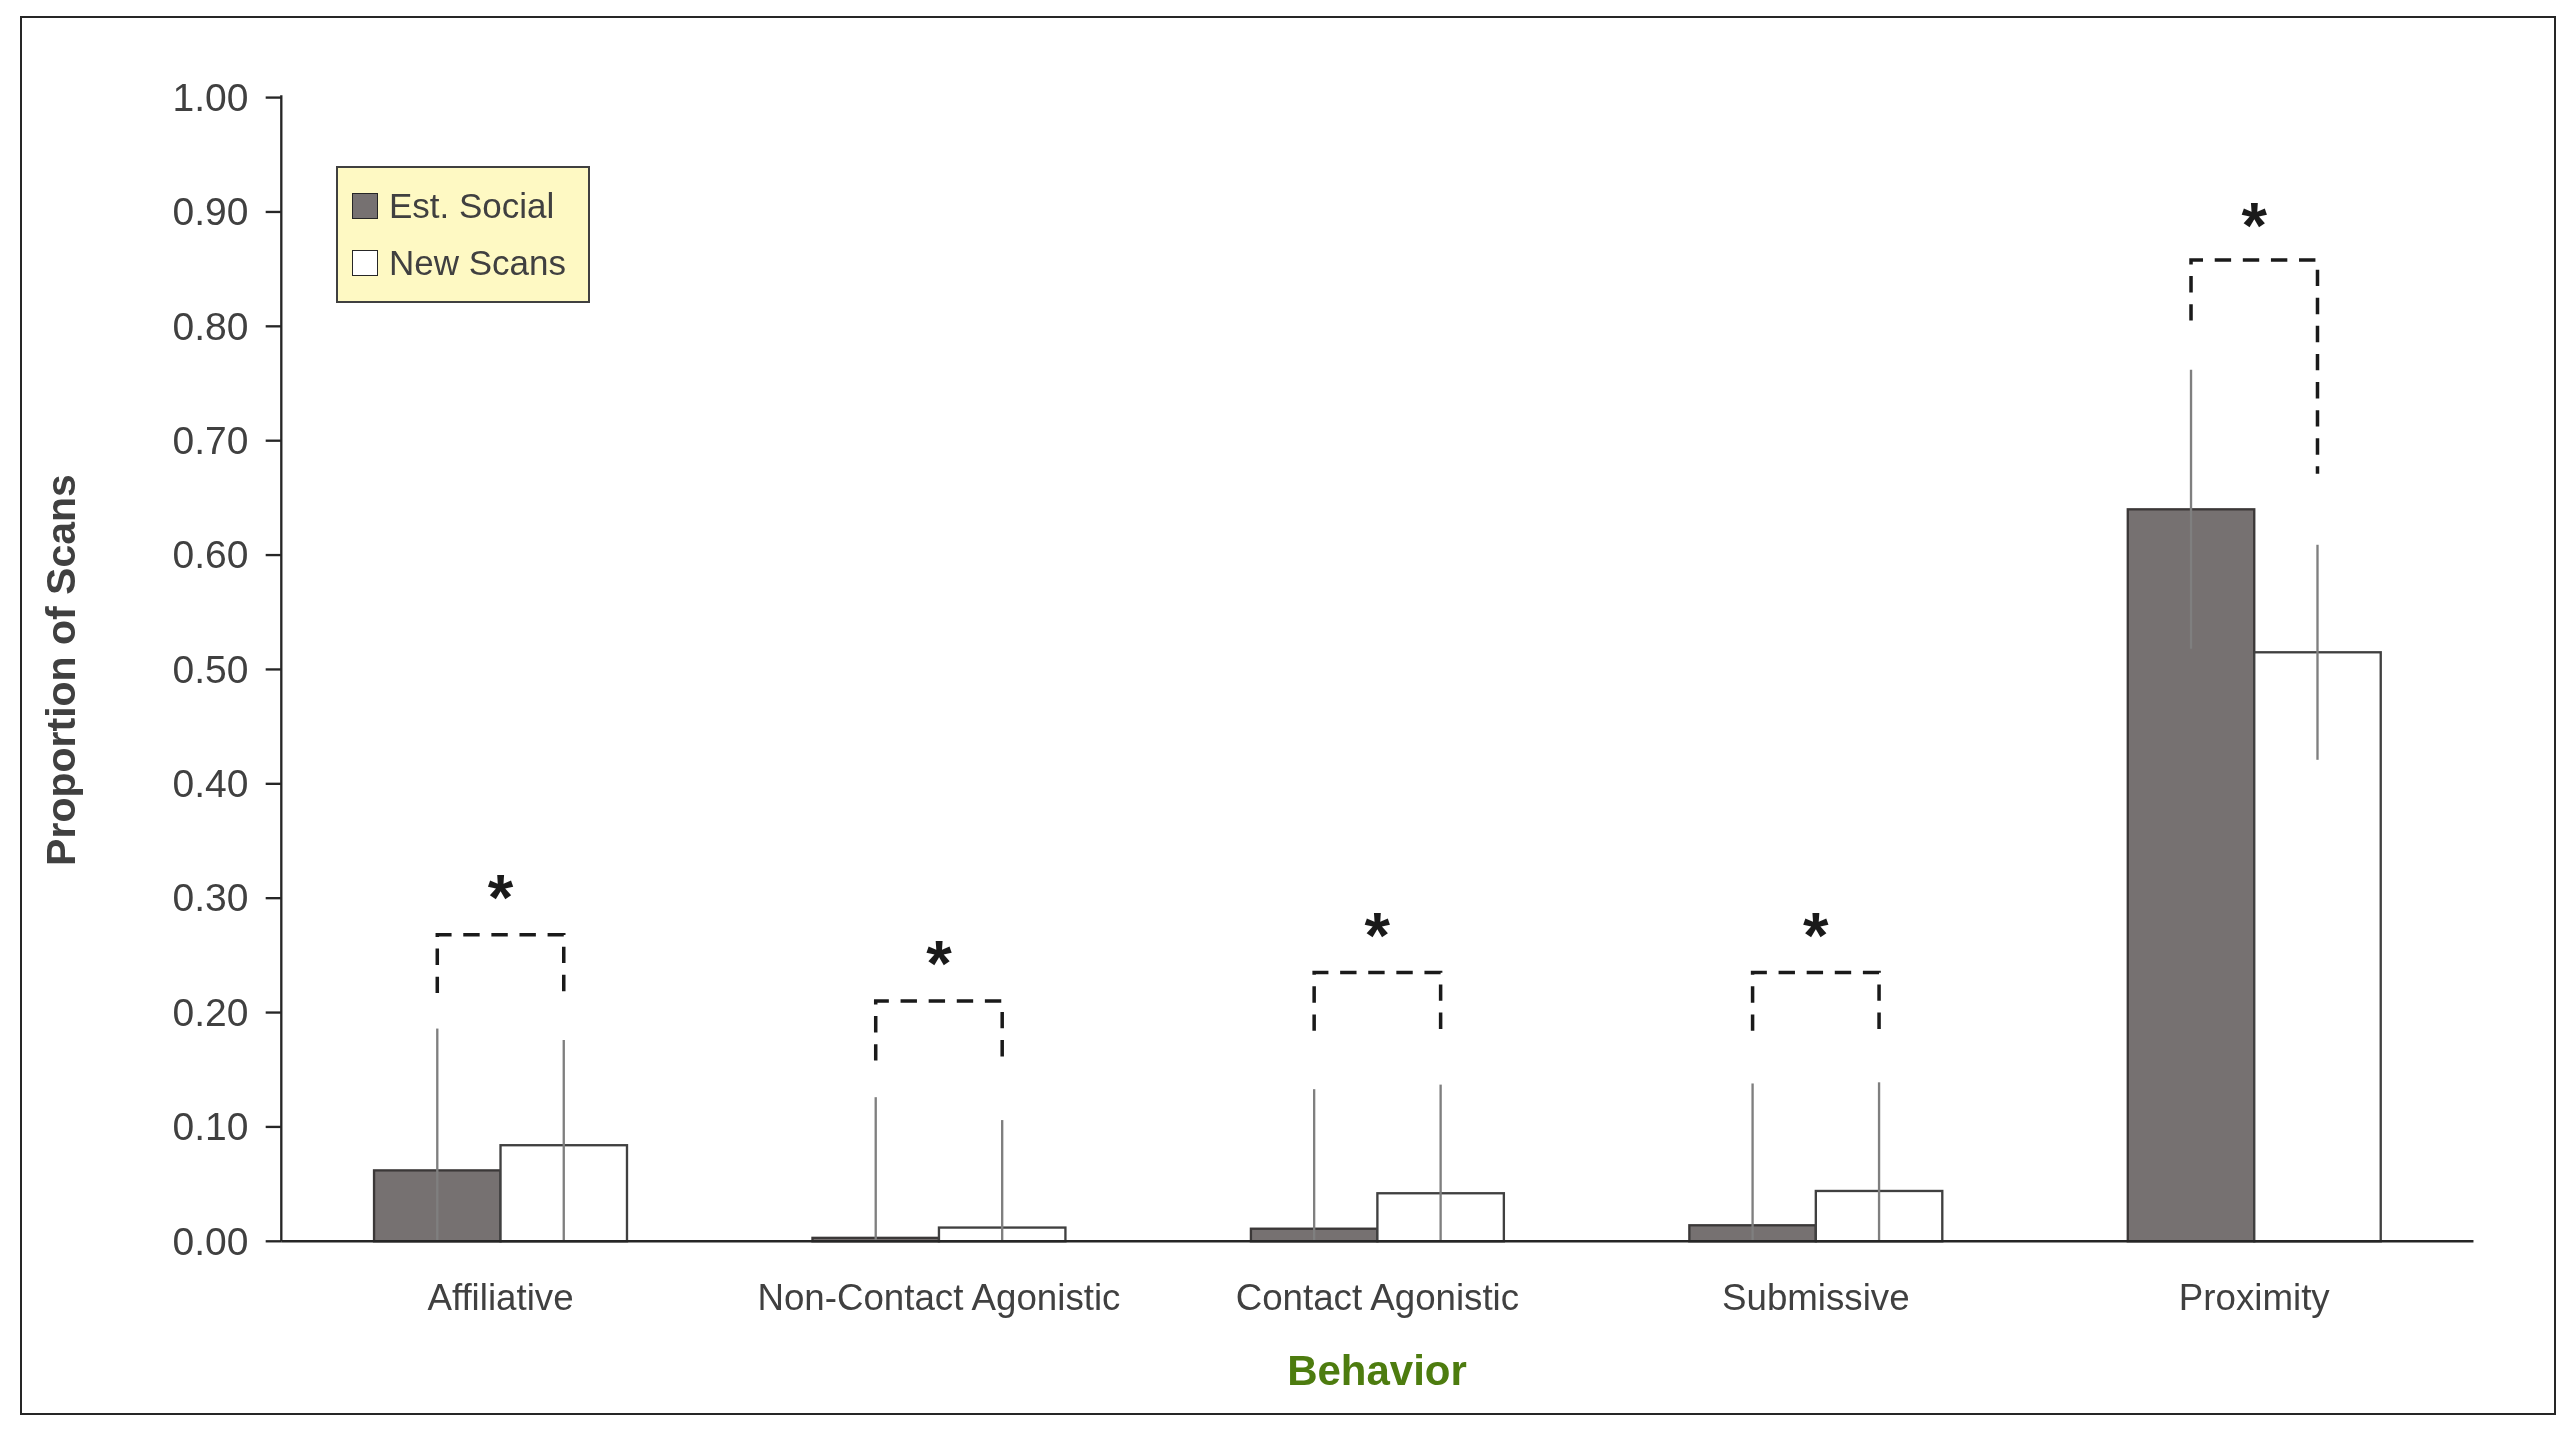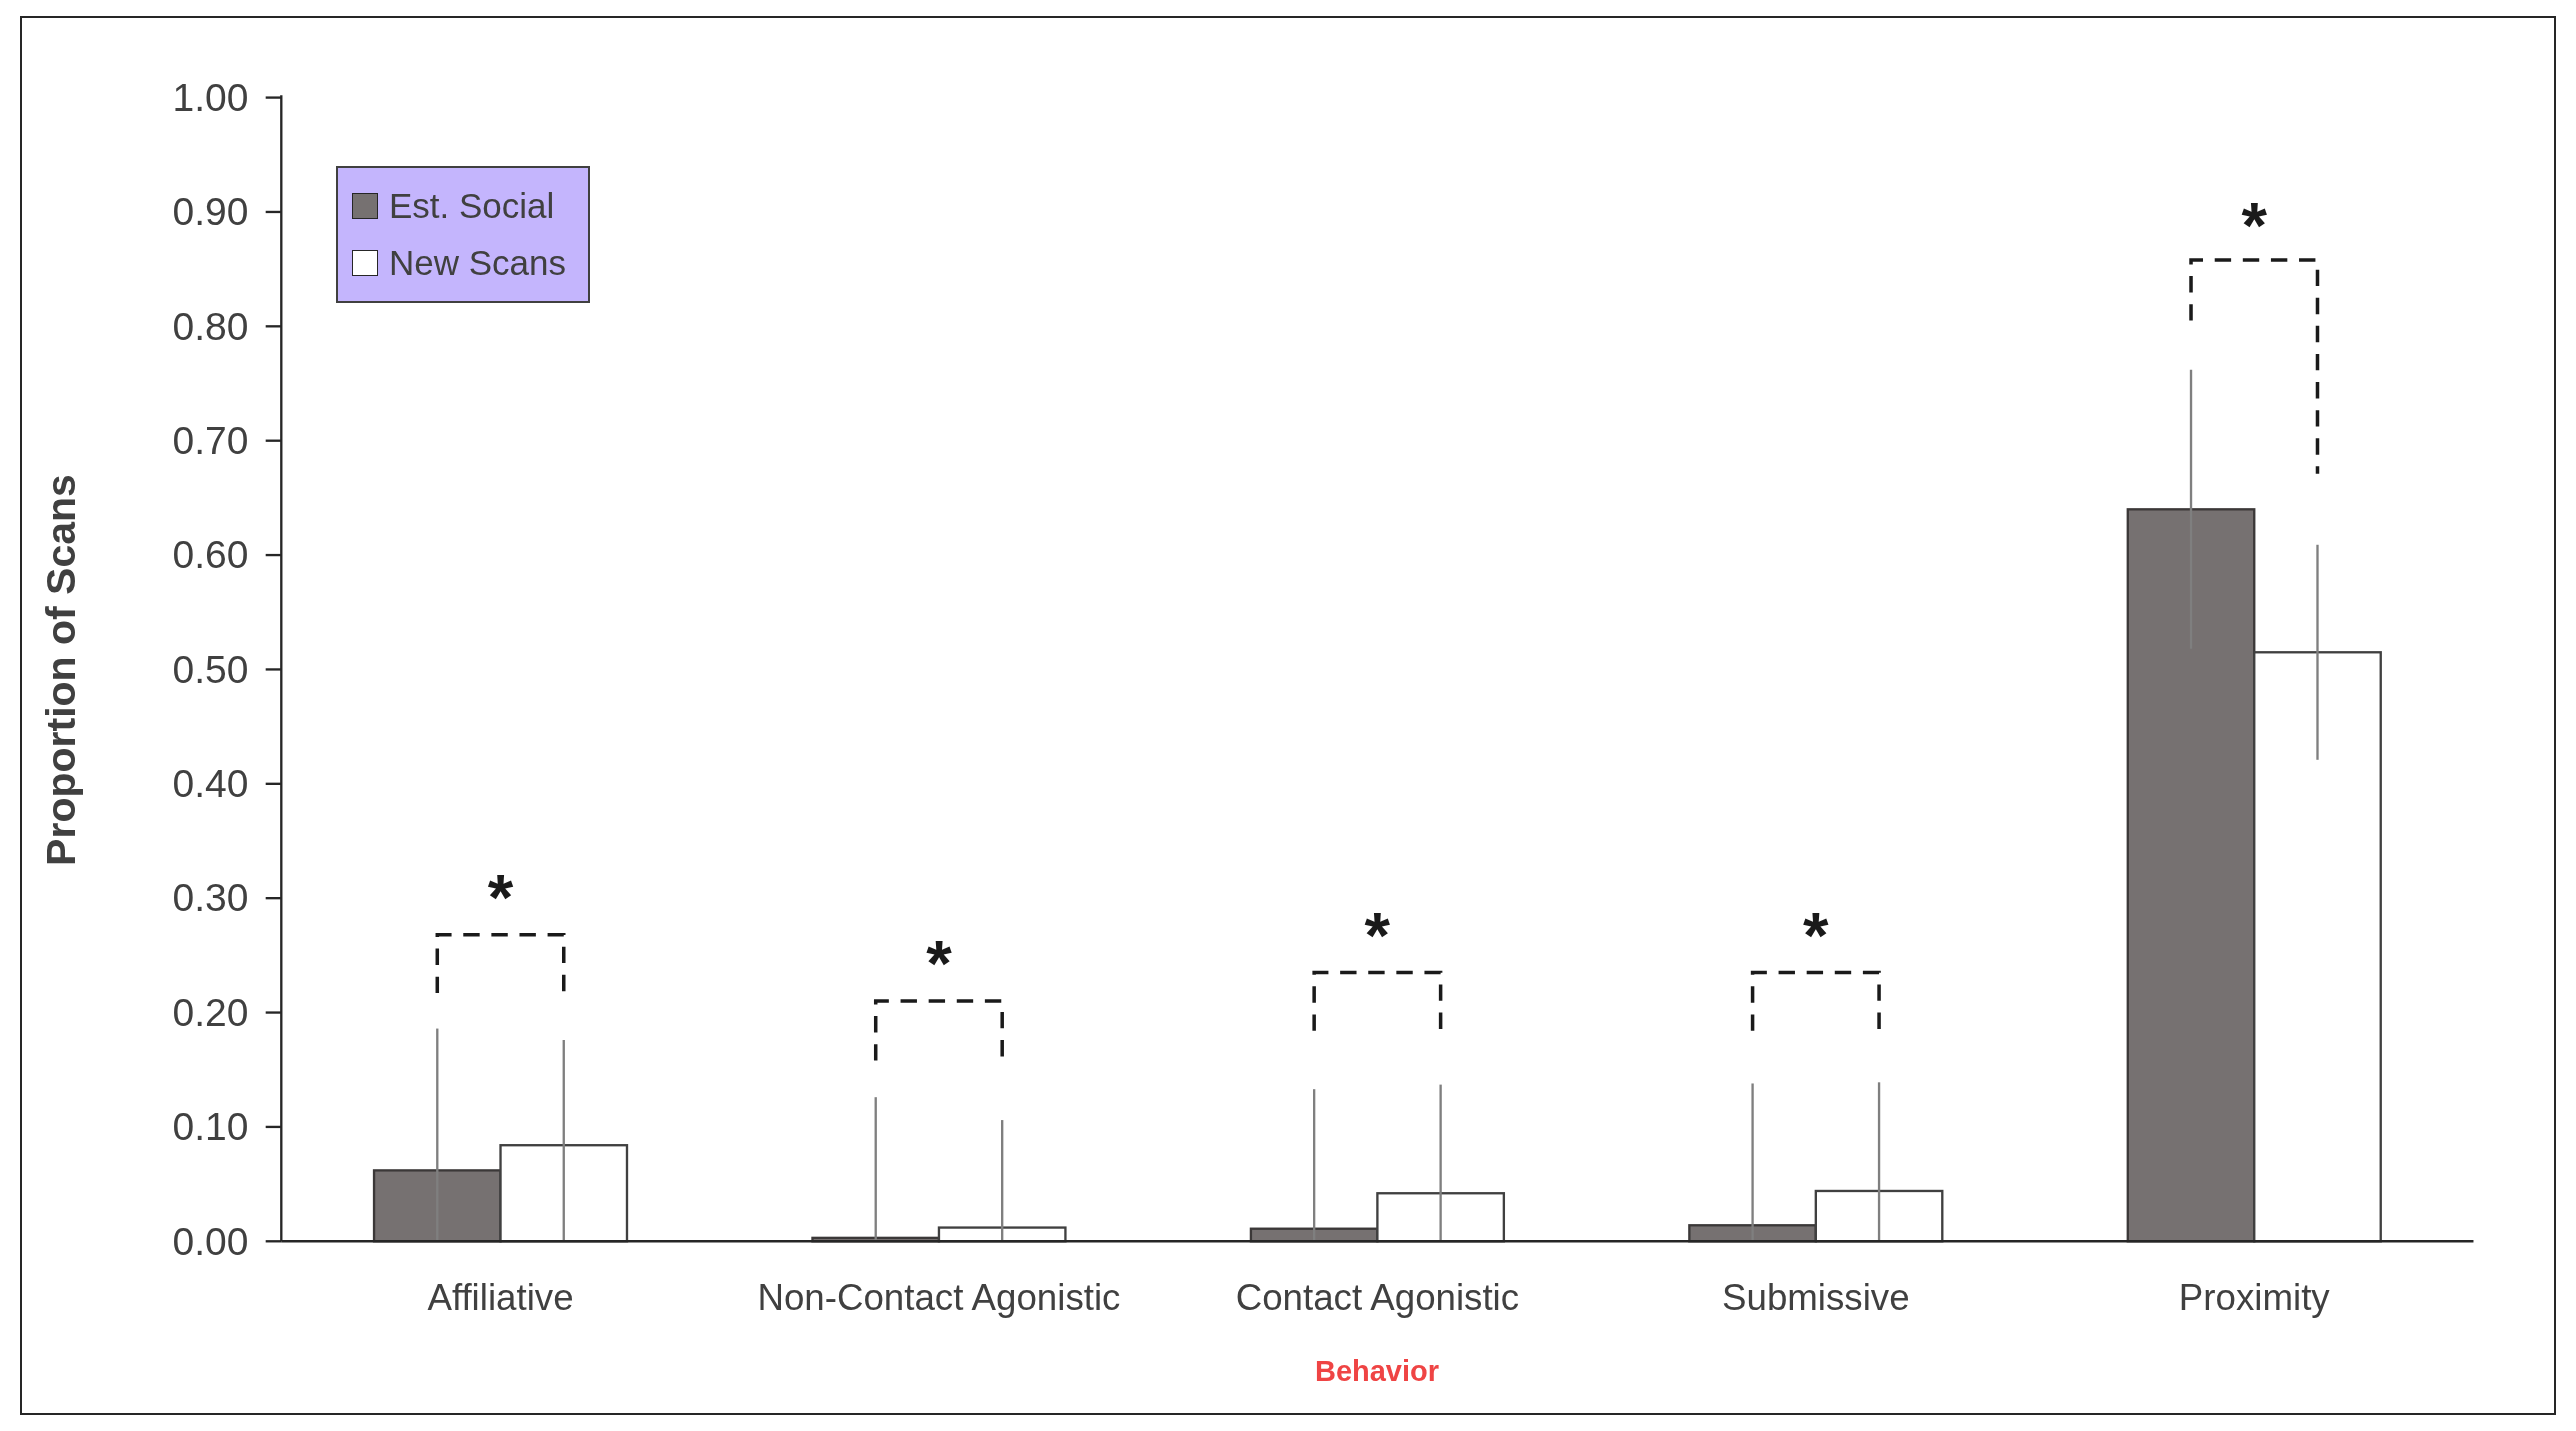--- a/index.html
+++ b/index.html
@@ -4,23 +4,23 @@
 <style>
   html,body{margin:0;padding:0;background:#ffffff;}
   .page{position:relative;width:2576px;height:1431px;background:#ffffff;overflow:hidden;
         font-family:"Liberation Sans","DejaVu Sans",sans-serif;}
   .frame{position:absolute;left:20px;top:16.4px;right:20px;bottom:16.4px;border:2.3px solid #262626;}
   svg{position:absolute;left:0;top:0;}
   svg text{font-family:"Liberation Sans","DejaVu Sans",sans-serif;}
   .ylabel{position:absolute;left:61px;top:670px;transform:translate(-50%,-50%) rotate(-90deg);
           font-size:41px;font-weight:bold;color:#404040;white-space:nowrap;}
   .xlabel{position:absolute;left:1377px;top:1371px;transform:translate(-50%,-50%);
-          font-size:29px;font-weight:bold;color:#ef4444;white-space:nowrap;}
+          font-size:42px;font-weight:bold;color:#4d7c0f;white-space:nowrap;}
   .legend{position:absolute;left:336px;top:166px;width:254px;height:137px;
-          border:2.3px solid #404040;background:#c4b5fd;box-sizing:border-box;
+          border:2.3px solid #404040;background:#fef9c3;box-sizing:border-box;
           display:flex;flex-direction:column;justify-content:space-evenly;padding-left:14px;}
   .legend-row{display:flex;align-items:center;gap:11px;}
   .swatch{width:26px;height:26px;border:1.6px solid #262626;box-sizing:border-box;flex:0 0 auto;}
   .legend-label{font-size:35px;color:#404040;white-space:nowrap;}
 </style>
 </head>
 <body>
 
 <div class="page">
   <div class="frame"></div>

